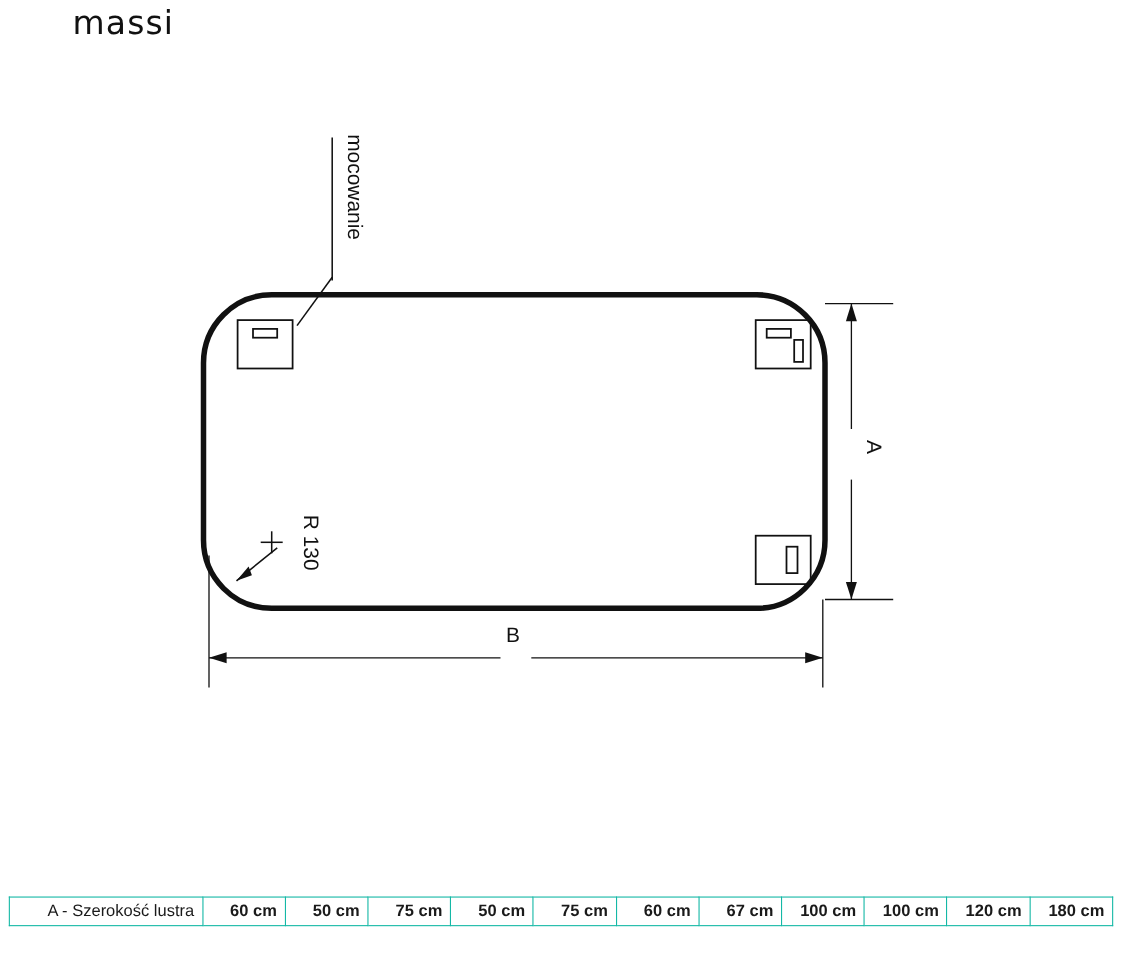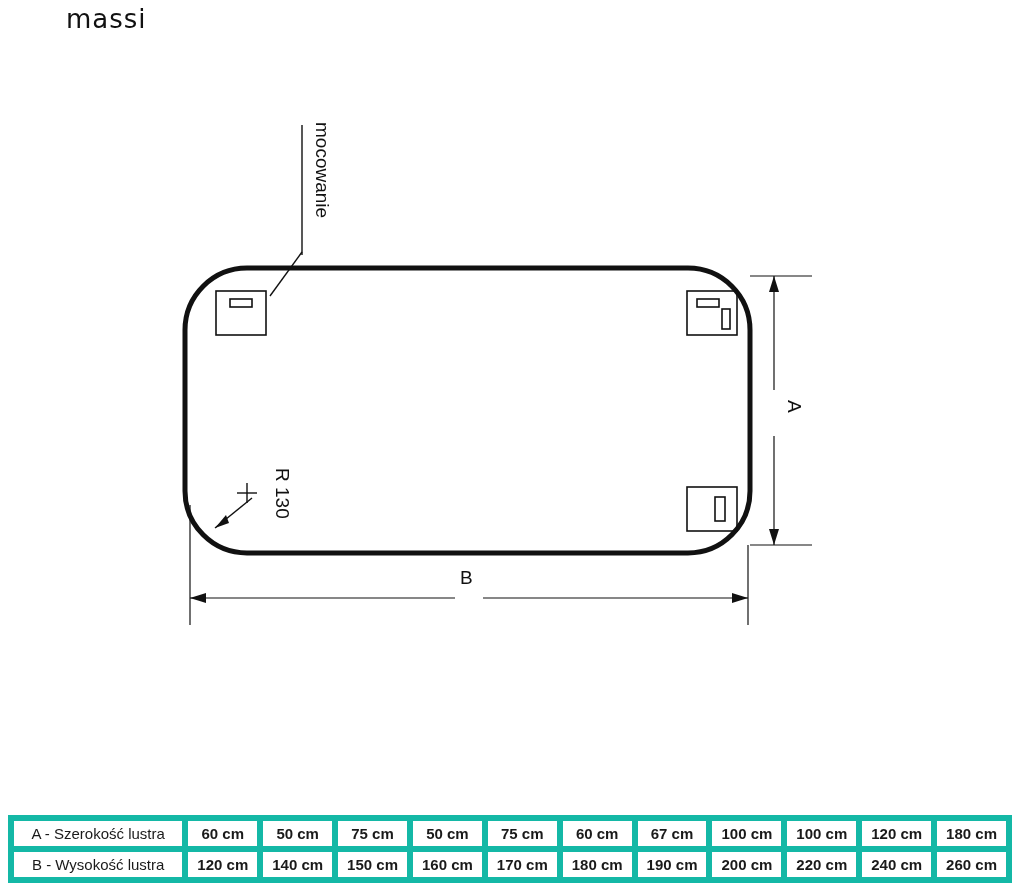--- a/index.html
+++ b/index.html
@@ -13,21 +13,21 @@
     position: relative;
     font-family: "Liberation Sans", sans-serif;
     color: #1a1a1a;
     overflow: hidden;
   }
 
   #brand {
     position: absolute;
     left: 66px;
     top: 4px;
-    font-size: 26px;
+    font-size: 30px;
     letter-spacing: 1px;
     color: #111;
     font-family: "DejaVu Sans", sans-serif;
     font-weight: 400;
     text-align: right;
   }
 
   #drawing {
     position: absolute;
     left: 0;
@@ -39,24 +39,24 @@
   
   #spec-table {
     position: absolute;
     left: 8px;
     top: 815px;
     width: 1004px;
     border-collapse: collapse;
     font-size: 15px;
   }
   #spec-table td {
-    border: 6px solid #14b8a6;
+    border: 1px solid #14b8a6;
     padding: 4px 7px;
     white-space: nowrap;
-    text-align: center;
+    text-align: right;
     height: 22px;
     box-sizing: border-box;
   }
   #spec-table td.label {
     width: 175px;
   }
   #spec-table td.val {
     width: 75px;
     font-weight: bold;
   }
@@ -129,28 +129,14 @@
       <td class="val">75 cm</td>
       <td class="val">50 cm</td>
       <td class="val">75 cm</td>
       <td class="val">60 cm</td>
       <td class="val">67 cm</td>
       <td class="val">100 cm</td>
       <td class="val">100 cm</td>
       <td class="val">120 cm</td>
       <td class="val">180 cm</td>
     </tr>
-    <tr>
-      <td class="label lbl-text">B - Wysokość lustra</td>
-      <td class="val">120 cm</td>
-      <td class="val">140 cm</td>
-      <td class="val">150 cm</td>
-      <td class="val">160 cm</td>
-      <td class="val">170 cm</td>
-      <td class="val">180 cm</td>
-      <td class="val">190 cm</td>
-      <td class="val">200 cm</td>
-      <td class="val">220 cm</td>
-      <td class="val">240 cm</td>
-      <td class="val">260 cm</td>
-    </tr>
   </tbody>
 </table>
 
 </body></html>

